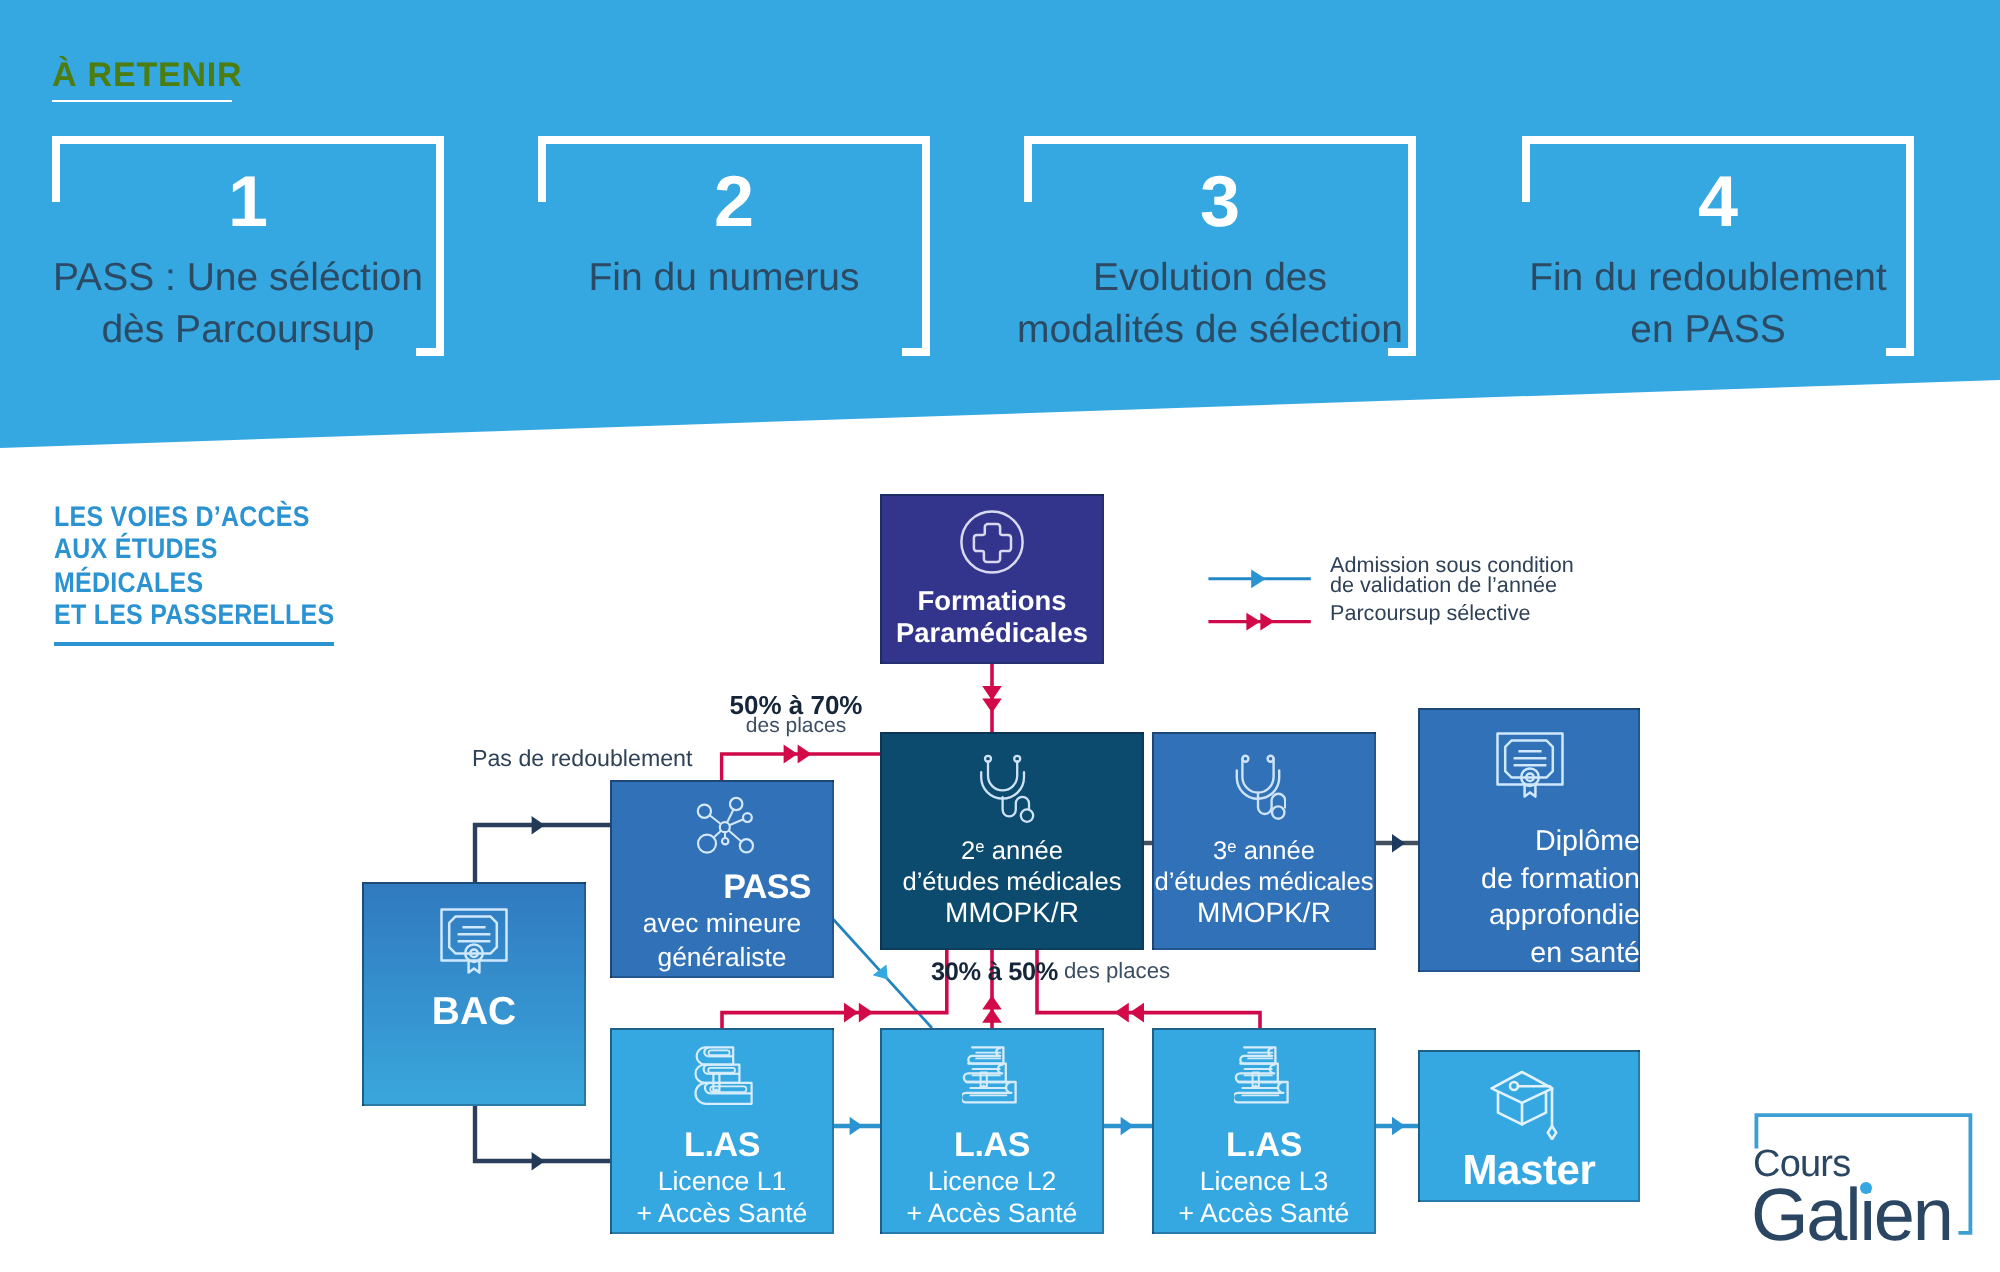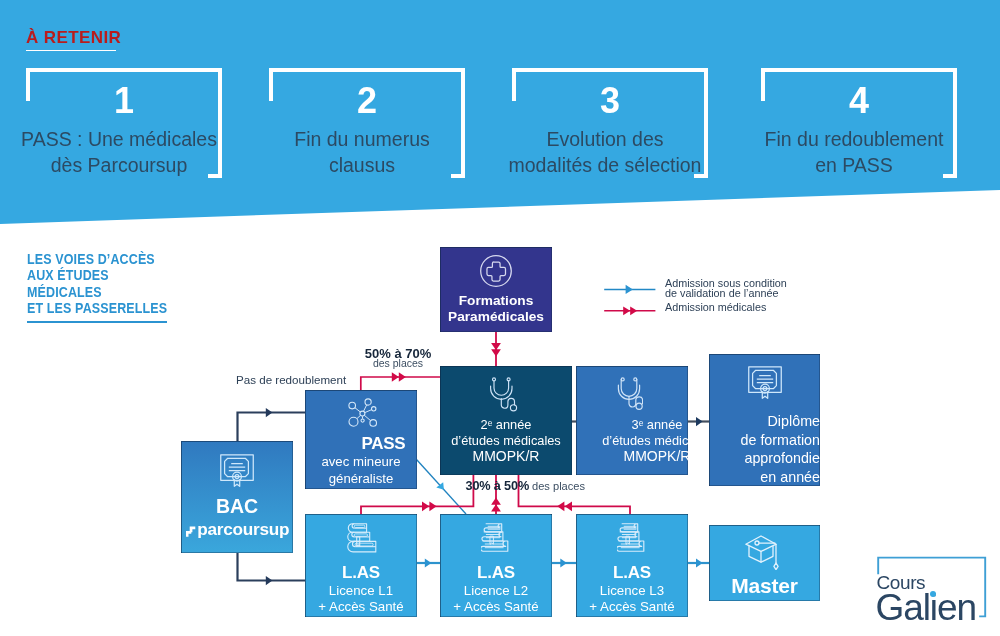--- a/index.html
+++ b/index.html
@@ -4,21 +4,21 @@
 <title>Les voies d'accès aux études médicales</title>
 <style>
   *{box-sizing:border-box;margin:0;padding:0;}
   html,body{width:1000px;height:636px;overflow:hidden;}
   body{font-family:"Liberation Sans",sans-serif;background:#fff;position:relative;-webkit-font-smoothing:antialiased;}
   #root{position:absolute;left:0;top:0;width:1000px;height:636px;}
 
   
   .hdr{position:absolute;left:0;top:0;width:1000px;height:224px;background:#35a8e1;
        clip-path:polygon(0 0,1000px 0,1000px 190px,0 224px);}
-  .kicker{position:absolute;left:26px;top:28px;color:#b91c1c;font-size:17px;font-weight:bold;
+  .kicker{position:absolute;left:26px;top:28px;color:#4d7c0f;font-size:17px;font-weight:bold;
           letter-spacing:0.4px;line-height:20px;}
   .kicker-rule{position:absolute;left:26px;top:49.5px;width:90px;height:1.6px;background:#fff;}
 
   .hcard{position:absolute;top:68px;height:110px;}
   .hnum{position:absolute;left:0;top:15px;width:100%;text-align:center;color:#fff;
         font-size:36px;font-weight:bold;line-height:36px;}
   .htext{position:absolute;left:-9px;top:58px;width:calc(100% + 8px);text-align:center;color:#2c4a63;
          font-size:19.5px;line-height:26px;font-weight:400;}
   
   .br-top{position:absolute;left:0;top:0;height:4px;background:#fff;}
@@ -49,34 +49,33 @@
   <div class="kicker">À RETENIR</div>
   <div class="kicker-rule"></div>
 
   <div class="hcard" style="left:26px;width:196px;">
     <div class="br-top" style="width:196px;"></div>
     <div class="br-l"></div>
     <div class="br-r" style="right:0;height:110px;"></div>
     <div class="br-bot" style="right:0;bottom:0;width:14px;"></div>
     <div class="hnum">1</div>
     <div class="htext">
-      <div>PASS : Une médicales</div>
+      <div>PASS : Une séléction</div>
       <div>dès Parcoursup</div>
     </div>
   </div>
 
   <div class="hcard" style="left:269px;width:196px;">
     <div class="br-top" style="width:196px;"></div>
     <div class="br-l"></div>
     <div class="br-r" style="right:0;height:110px;"></div>
     <div class="br-bot" style="right:0;bottom:0;width:14px;"></div>
     <div class="hnum">2</div>
     <div class="htext">
       <div>Fin du numerus</div>
-      <div>clausus</div>
     </div>
   </div>
 
   <div class="hcard" style="left:512px;width:196px;">
     <div class="br-top" style="width:196px;"></div>
     <div class="br-l"></div>
     <div class="br-r" style="right:0;height:110px;"></div>
     <div class="br-bot" style="right:0;bottom:0;width:14px;"></div>
     <div class="hnum">3</div>
     <div class="htext">
@@ -173,27 +172,20 @@
           <path d="M4.6 4.3h8.1l-3.1 3.1v12.2l3.1 3.1h-8.1z" fill="none" stroke="none"></path>
           <path d="M7.7 4.3h17.6l3.1 3.1v12.2l-3.1 3.1H7.7l-3.1-3.1V7.4z"></path>
           <path d="M11.2 9.6h11.6M8.8 13.1h16.4M8.8 16.6h16.4" stroke-linecap="butt"></path>
           <path d="M14.3 25.2v7.1l2.7-2.1 2.7 2.1v-7.1"></path>
           <circle cx="17" cy="22.6" r="4.4"></circle>
           <circle cx="17" cy="22.6" r="1.9"></circle>
         </svg>
       </div>
     <div class="lbl" style="top:54px;font-size:19.5px;line-height:23px;font-weight:bold;">
       <div>BAC</div>
-      <div style="font-size:17.2px;letter-spacing:-0.25px;"><span style="display:inline-flex;align-items:flex-end;justify-content:center;gap:0px;">
-            <svg width="12" height="16" viewBox="0 0 12 16" style="margin-right:0.5px;margin-bottom:-0.5px;">
-              <path d="M4.7 0.6h5.6v2.7H7.4v3.0H4.7z" fill="#ffffff"></path>
-              <path d="M1.0 5.0h5.3v2.7H3.5v3.0H1.0z" fill="#ffffff"></path>
-            </svg>
-            <span>parcoursup</span>
-          </span></div>
     </div>
   </div>
 
   <div class="bx" id="bx-pass" style="left:305px;top:390px;width:112px;height:99px;background:#3071b8;">
     <div class="ic" style="top:8px;margin-left:3px;">
         <svg width="36" height="36" viewBox="0 0 36 36" fill="none" stroke="#d5e8f9" stroke-width="1.1">
           <path d="M17.61 13.13L20.62 7.01M14.24 13.90L8.99 9.79M18.93 14.52L25.45 11.76M14.38 17.46L10.99 20.58M18.48 17.39L24.51 22.58M16.48 18.35L16.55 20.75" stroke-width="1.0"></path>
           <circle cx="16.4" cy="15.6" r="2.5"></circle>
           <circle cx="22.1" cy="4.0" r="3.1"></circle>
           <circle cx="6.2" cy="7.6" r="3.3"></circle>
@@ -232,21 +224,21 @@
     <div class="ic" style="top:10px;margin-left:-3px;">
         <svg width="28" height="34" viewBox="0 0 28 34" fill="none" stroke="#cfe3f7" stroke-width="1.2" stroke-linecap="round" stroke-linejoin="round">
           <path d="M6.2 3.4v9.1a7.8 7.8 0 0 0 15.6 0V3.4"></path>
           <path d="M3.4 9.2v3.6a10.6 10.6 0 0 0 21.2 0V9.2"></path>
           <path d="M6.2 3.4a1.5 1.5 0 1 1 3 0 1.5 1.5 0 1 1 -3 0z"></path>
           <path d="M18.8 3.4a1.5 1.5 0 1 1 3 0 1.5 1.5 0 1 1 -3 0z"></path>
           <path d="M14 20.4v7.2a3.4 3.4 0 0 0 6.8 0v-3.3a3.4 3.4 0 0 1 6.8 0v3.4"></path>
           <circle cx="24.1" cy="30.3" r="3.1"></circle>
         </svg>
       </div>
-    <div class="lbl" style="top:50px;font-size:12.8px;line-height:15.6px;margin-left:25px;">
+    <div class="lbl" style="top:50px;font-size:12.8px;line-height:15.6px;">
       <div>3<sup style="font-size:0.65em;vertical-align:0.42em;">e</sup> année</div>
       <div>d’études médicales</div>
       <div style="font-size:14px;">MMOPK/R</div>
     </div>
   </div>
 
   <div class="bx" id="bx-diplome" style="left:709px;top:354px;width:111px;height:132px;background:#3071b8;">
     <div class="ic" style="top:12px;">
         <svg width="34" height="33" viewBox="0 0 34 33" fill="none" stroke="#cfe8fb" stroke-width="1.25" stroke-linejoin="round">
           <rect x="0.75" y="0.75" width="32.5" height="25.5"></rect>
@@ -255,21 +247,21 @@
           <path d="M11.2 9.6h11.6M8.8 13.1h16.4M8.8 16.6h16.4" stroke-linecap="butt"></path>
           <path d="M14.3 25.2v7.1l2.7-2.1 2.7 2.1v-7.1"></path>
           <circle cx="17" cy="22.6" r="4.4"></circle>
           <circle cx="17" cy="22.6" r="1.9"></circle>
         </svg>
       </div>
     <div class="lbl" style="top:58px;font-size:14.3px;line-height:18.7px;text-align:right;">
       <div>Diplôme</div>
       <div>de formation</div>
       <div>approfondie</div>
-      <div>en année</div>
+      <div>en santé</div>
     </div>
   </div>
 
   <div class="bx" id="bx-las1" style="left:305px;top:514px;width:112px;height:103px;background:#35a8e1;">
     <div class="ic" style="top:9px;">
         <svg width="31" height="30" viewBox="0 0 31 30" fill="none" stroke="#d8edfc" stroke-width="1.1" stroke-linejoin="round">
           <path d="M6.6 0.7H20.6v8.6H6.6a4.3 4.3 0 0 1 0-8.6z"></path>
           <path d="M8.3 5.15a2.15 2.15 0 0 1 0-4.3"></path>
           <path d="M8.3 5.15H20.6"></path>
           <rect x="8.3" y="2.15" width="10.5" height="2.4" rx="1.2" stroke-width="0.85"></rect>
@@ -360,21 +352,21 @@
     <line x1="0.2" y1="7.4" x2="51.4" y2="7.4" stroke="#2288c5" stroke-width="1.5"></line>
     <polygon points="21.6,2.7 28.9,7.4 21.6,12.1" fill="#2b93d1"></polygon>
     <line x1="0.2" y1="28.8" x2="51.4" y2="28.8" stroke="#cf0a4a" stroke-width="1.6"></line>
     <polygon points="19.2,24.4 26.2,28.8 19.2,33.2" fill="#d20a48"></polygon>
     <polygon points="26.2,24.4 33.2,28.8 26.2,33.2" fill="#d20a48"></polygon>
   </svg>
   <div class="lg-text" style="left:665px;top:277.5px;">
     <div>Admission sous condition</div>
     <div>de validation de l’année</div>
   </div>
-  <div class="lg-text" style="left:665px;top:301.5px;">Admission médicales</div>
+  <div class="lg-text" style="left:665px;top:301.5px;">Parcoursup sélective</div>
 
   <div id="logo" style="position:absolute;left:876px;top:556px;width:112px;height:62px;">
     <svg width="112" height="62" viewBox="0 0 112 62" style="position:absolute;left:0;top:0;">
       <path d="M2.2 18.2V1.6h107v58.8h-6.0" fill="none" stroke="#3e9fd5" stroke-width="1.9"></path>
     </svg>
     <div style="position:absolute;left:0.5px;top:16.5px;font-size:19px;line-height:20px;color:#2b4663;letter-spacing:-0.4px;font-weight:300;">Cours</div>
     <div style="position:absolute;left:-0.5px;top:30.5px;font-size:37px;line-height:42px;color:#2b4663;letter-spacing:-1.1px;font-weight:500;">Galien</div>
     <div style="position:absolute;left:54px;top:34.5px;width:6px;height:6px;border-radius:50%;background:#35a8e1;"></div>
   </div>
 </div>

